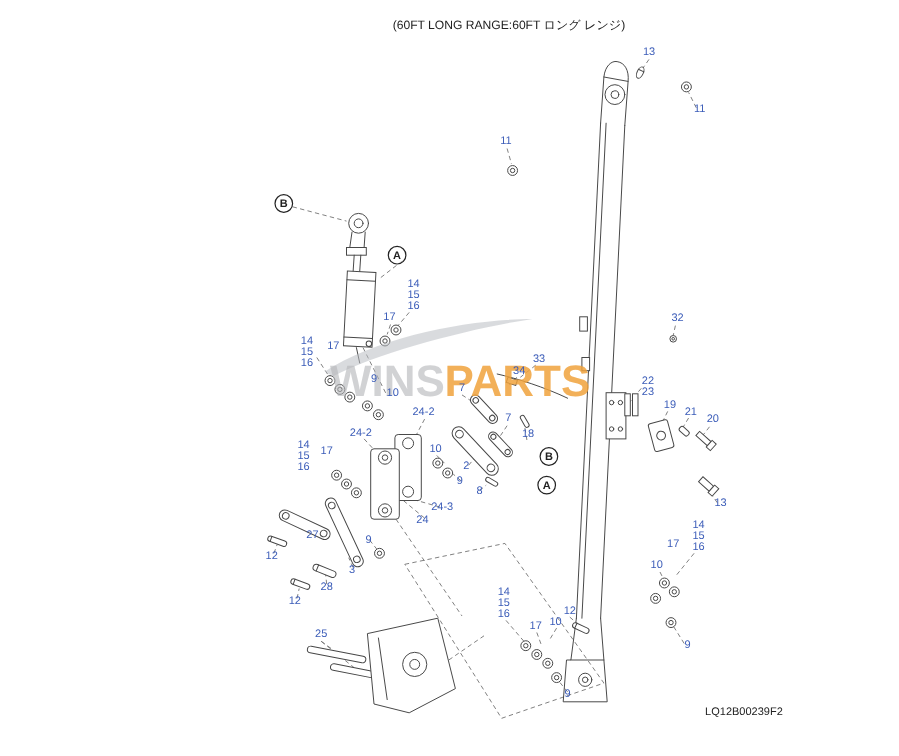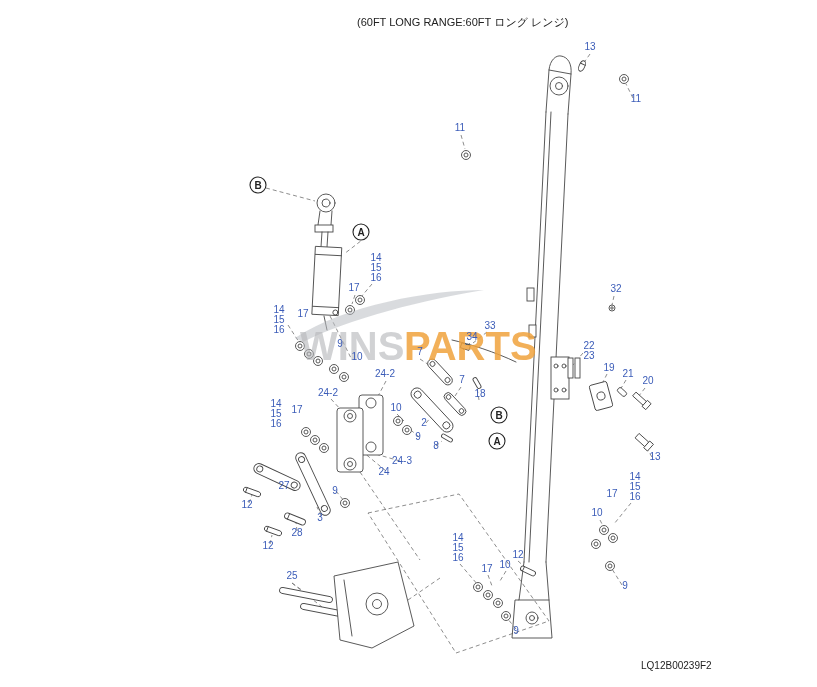--- a/index.html
+++ b/index.html
@@ -1,19 +1,19 @@
 <!DOCTYPE html>
 <html><head>
 <meta charset="utf-8">
 <style>
   html,body{margin:0;padding:0;background:#fff;}
   .page{position:relative;width:817px;height:687px;background:#fff;overflow:hidden;
         font-family:"Liberation Sans",sans-serif;}
   .title{position:absolute;left:357px;top:15px;font-size:11px;color:#222;white-space:nowrap;}
-  .code{position:absolute;left:641px;top:660px;font-size:10px;color:#222;}
+  .code{position:absolute;left:641px;top:642px;font-size:10px;color:#222;}
   svg{position:absolute;left:0;top:0;}
   .ln{stroke:#474747;stroke-width:.9;fill:none;stroke-linecap:round;}
   .part{fill:#ffffff;stroke:#474747;stroke-width:.9;}
   .dash{stroke:#707070;stroke-width:.8;fill:none;stroke-dasharray:4 3;}
   .washer circle{fill:#ffffff;stroke:#474747;stroke-width:.9;}
   .callout{fill:#3b5cb8;font:10px "Liberation Sans",sans-serif;text-anchor:middle;}
   .marker-circle{fill:#ffffff;fill-opacity:.6;stroke:#222;stroke-width:1.1;}
   .marker-text{fill:#222;font:bold 10px "Liberation Sans",sans-serif;text-anchor:middle;}
   .wm-left{font:bold 40px "Liberation Sans",sans-serif;fill:#b4b6ba;fill-opacity:.62;}
   .wm-right{font:bold 40px "Liberation Sans",sans-serif;fill:#f0a23c;fill-opacity:.85;}

